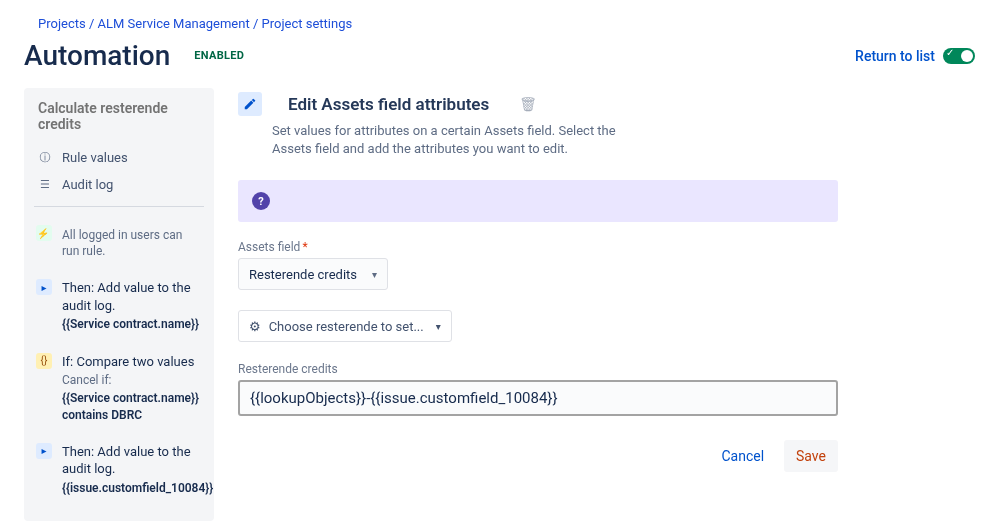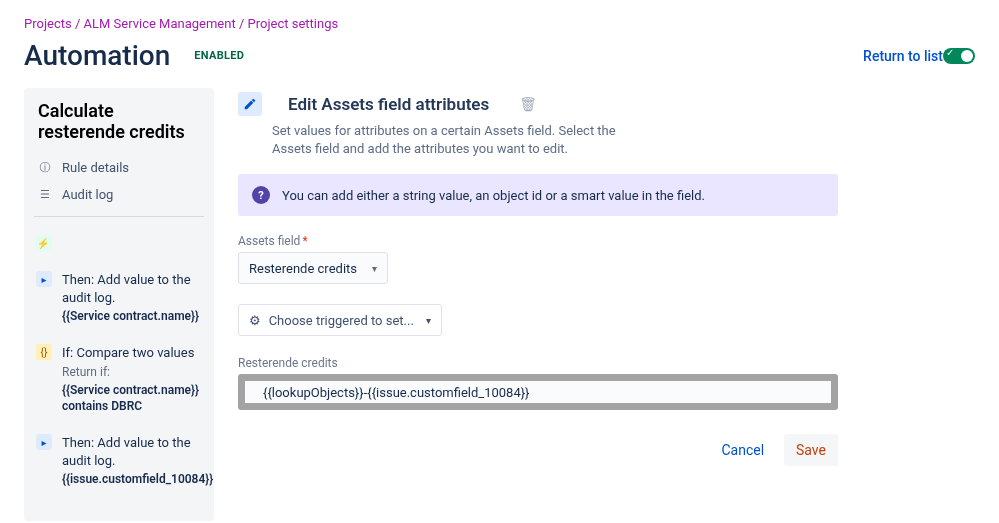--- a/index.html
+++ b/index.html
@@ -1,70 +1,70 @@
 <!DOCTYPE html>
 <html><head>
 <meta charset="utf-8">
 <style>
 * { box-sizing: border-box; margin: 0; padding: 0; }
 body { font-family: -apple-system, BlinkMacSystemFont, "Segoe UI", Roboto, sans-serif; font-size: 14px; color: #172B4D; background: #fff; width: 999px; height: 523px; overflow: hidden; position: relative; }
 
-.breadcrumb { padding: 16px 24px 8px; font-size: 13px; color: #a21caf; }
+.breadcrumb { padding: 16px 38px 8px; font-size: 13px; color: #1d4ed8; }
 .breadcrumb span { cursor: pointer; }
 
 .page-header { display: flex; align-items: center; padding: 0 24px 16px; }
 .page-title { font-size: 28px; font-weight: 500; color: #172B4D; margin-right: 24px; }
 .enabled-badge { font-size: 11px; font-weight: 700; color: #006644; letter-spacing: 0.3px; }
-.header-right { margin-left: auto; display: flex; align-items: flex-start; }
+.header-right { margin-left: auto; display: flex; align-items: flex-start; gap: 8px; }
 .return-link { color: #0052cc; font-size: 14px; font-weight: 500; cursor: pointer; }
 .toggle { width: 32px; height: 16px; background: #00875A; border-radius: 8px; position: relative; cursor: pointer; }
 .toggle::after { content: ""; position: absolute; right: 2px; top: 2px; width: 12px; height: 12px; border-radius: 50%; background: #fff; }
 .toggle .check { position: absolute; left: 3px; top: -1px; color: #fff; font-size: 10px; }
 
 .main-area { display: flex; padding: 0 24px; gap: 24px; height: calc(100% - 90px); }
 
 .sidebar { width: 190px; background: #F4F5F7; border-radius: 4px; padding: 12px 0 12px 0; overflow-y: auto; position: relative; flex-shrink: 0; }
 .sidebar::-webkit-scrollbar { width: 6px; }
 .sidebar::-webkit-scrollbar-thumb { background: rgba(0,0,0,0.2); border-radius: 3px; }
-.rule-name { padding: 0 14px 12px; font-size: 18px; font-weight: 600; color: #000000; }
+.rule-name { padding: 0 14px 12px; font-size: 14px; font-weight: 600; color: #737373; }
 .nav-item { padding: 6px 14px; display: flex; align-items: center; gap: 10px; font-size: 13px; color: #42526e; cursor: pointer; }
 .nav-item .mini-icon { width: 14px; height: 14px; display: flex; align-items: center; justify-content: center; font-size: 11px; color: #5e6c84; }
 .divider { height: 1px; background: rgba(9,30,66,0.13); margin: 8px 10px; }
 
 .step { padding: 10px 14px 10px 12px; display: flex; gap: 10px; cursor: pointer; }
 .step .icon { width: 16px; height: 16px; border-radius: 3px; flex-shrink: 0; display: flex; align-items: center; justify-content: center; font-size: 10px; }
 .icon.trigger { background: #E3FCEF; color: #00875A; }
 .icon.action { background: #DEEBFF; color: #0052CC; }
 .icon.condition { background: #FFF0B3; color: #974F0C; }
 .step .body { font-size: 13px; line-height: 1.35; }
 .step .title { color: #172B4D; }
 .step .sub { color: #5e6c84; font-size: 12px; margin-top: 2px; }
 .step .detail { color: #172B4D; font-size: 12px; font-weight: 600; margin-top: 2px; }
 
 .content { flex: 1; padding-top: 4px; max-width: 600px; }
 .panel-header { display: flex; align-items: center; gap: 26px; margin-bottom: 6px; }
 .edit-icon { width: 24px; height: 24px; background: #DEEBFF; border-radius: 3px; display: flex; align-items: center; justify-content: center; color: #0052CC; }
 .panel-title { font-size: 17px; font-weight: 600; color: #253858; }
 .trash { color: #a5adba; margin-left: 4px; cursor: pointer; font-size: 14px; }
-.panel-desc { font-size: 13px; color: #5e6c84; margin: 0 0 16px 34px; line-height: 1.4; max-width: 380px; }
+.panel-desc { font-size: 13px; color: #5e6c84; margin: 0 0 22px 34px; line-height: 1.4; max-width: 380px; }
 
 .info-banner { background: #EAE6FF; border-radius: 3px; padding: 12px 14px; display: flex; align-items: center; gap: 12px; margin-bottom: 18px; font-size: 13px; color: #172B4D; }
 .info-banner .q { width: 18px; height: 18px; border-radius: 50%; background: #5243AA; color: #fff; display: flex; align-items: center; justify-content: center; font-size: 11px; font-weight: 700; flex-shrink: 0; }
 
 .field-label { font-size: 12px; color: #6b778c; margin-bottom: 4px; }
 .field-label .req { color: #DE350B; margin-left: 2px; }
 .select { width: 150px; height: 32px; border: 1px solid #dfe1e6; border-radius: 3px; background: #FAFBFC; padding: 0 10px; display: flex; align-items: center; justify-content: space-between; font-size: 13px; color: #172B4D; cursor: pointer; margin-bottom: 20px; }
 .select .chev { font-size: 10px; color: #5e6c84; }
 
 .attr-button { height: 32px; border: 1px solid #dfe1e6; border-radius: 3px; background: #fff; padding: 0 10px; display: inline-flex; align-items: center; gap: 8px; font-size: 13px; color: #42526E; cursor: pointer; margin-bottom: 20px; }
 .attr-button .gear { font-size: 13px; }
 .attr-button .chev { font-size: 10px; margin-left: 4px; }
 
 .text-label { font-size: 12px; color: #6b778c; margin-bottom: 4px; }
-.text-input { width: 100%; height: 36px; border: 7px solid #a3a3a3; border-radius: 3px; background: #FAFBFC; padding: 0 18px; font-size: 13px; color: #172B4D; font-family: inherit; }
+.text-input { width: 100%; height: 36px; border: 2px solid #a3a3a3; border-radius: 3px; background: #FAFBFC; padding: 0 10px; font-size: 15px; color: #172B4D; font-family: inherit; }
 
 .actions { display: flex; justify-content: flex-end; gap: 8px; margin-top: 24px; }
 .btn { height: 32px; padding: 0 12px; border-radius: 3px; border: none; font-size: 14px; cursor: pointer; font-family: inherit; }
 .btn.cancel { background: transparent; color: #0052CC; }
 .btn.save { background: #091e420a; color: #c2410c; cursor: not-allowed; }
 </style>
 </head>
 <body>
 
 <div class="breadcrumb">
@@ -84,47 +84,48 @@
         <span class="check">✓</span>
       </div>
   </div>
 </div>
 
 <div class="main-area">
   <aside class="sidebar">
     <div class="rule-name">Calculate resterende credits</div>
     <div class="nav-item">
       <span class="mini-icon">ⓘ</span>
-      <span>Rule details</span>
+      <span>Rule values</span>
     </div>
     <div class="nav-item">
       <span class="mini-icon">☰</span>
       <span>Audit log</span>
     </div>
     <div class="divider"></div>
 
     <div class="step">
       <div class="icon trigger">⚡</div>
       <div class="body">
+        <div class="sub">All logged in users can run rule.</div>
       </div>
     </div>
 
     <div class="step">
       <div class="icon action">▸</div>
       <div class="body">
         <div class="title">Then: Add value to the audit log.</div>
         <div class="detail">{{Service contract.name}}</div>
       </div>
     </div>
 
     <div class="step">
       <div class="icon condition">{}</div>
       <div class="body">
         <div class="title">If: Compare two values</div>
-        <div class="sub">Return if:</div>
+        <div class="sub">Cancel if:</div>
         <div class="detail">{{Service contract.name}} contains DBRC</div>
       </div>
     </div>
 
     <div class="step">
       <div class="icon action">▸</div>
       <div class="body">
         <div class="title">Then: Add value to the audit log.</div>
         <div class="detail">{{issue.customfield_10084}}</div>
       </div>
@@ -139,34 +140,33 @@
             <path d="M3 17.25V21h3.75L17.81 9.94l-3.75-3.75L3 17.25zM20.71 7.04a1 1 0 0 0 0-1.41l-2.34-2.34a1 1 0 0 0-1.41 0l-1.83 1.83 3.75 3.75 1.83-1.83z"></path>
           </svg>
       </div>
       <h2 class="panel-title">Edit Assets field attributes</h2>
       <span class="trash">🗑</span>
     </div>
     <p class="panel-desc">Set values for attributes on a certain Assets field. Select the Assets field and add the attributes you want to edit.</p>
 
     <div class="info-banner">
       <div class="q">?</div>
-      <span>You can add either a string value, an object id or a smart value in the field.</span>
     </div>
 
     <div class="field-label">
       <span>Assets field</span><span class="req">*</span>
     </div>
     <div class="select">
       <span>Resterende credits</span>
       <span class="chev">▾</span>
     </div>
 
     <div class="attr-button">
       <span class="gear">⚙</span>
-      <span>Choose triggered to set...</span>
+      <span>Choose resterende to set...</span>
       <span class="chev">▾</span>
     </div>
 
     <div class="text-label">Resterende credits</div>
     <input class="text-input" value="{{lookupObjects}}-{{issue.customfield_10084}}" style="">
 
     <div class="actions">
       <button class="btn cancel">Cancel</button>
       <button class="btn save">Save</button>
     </div>

